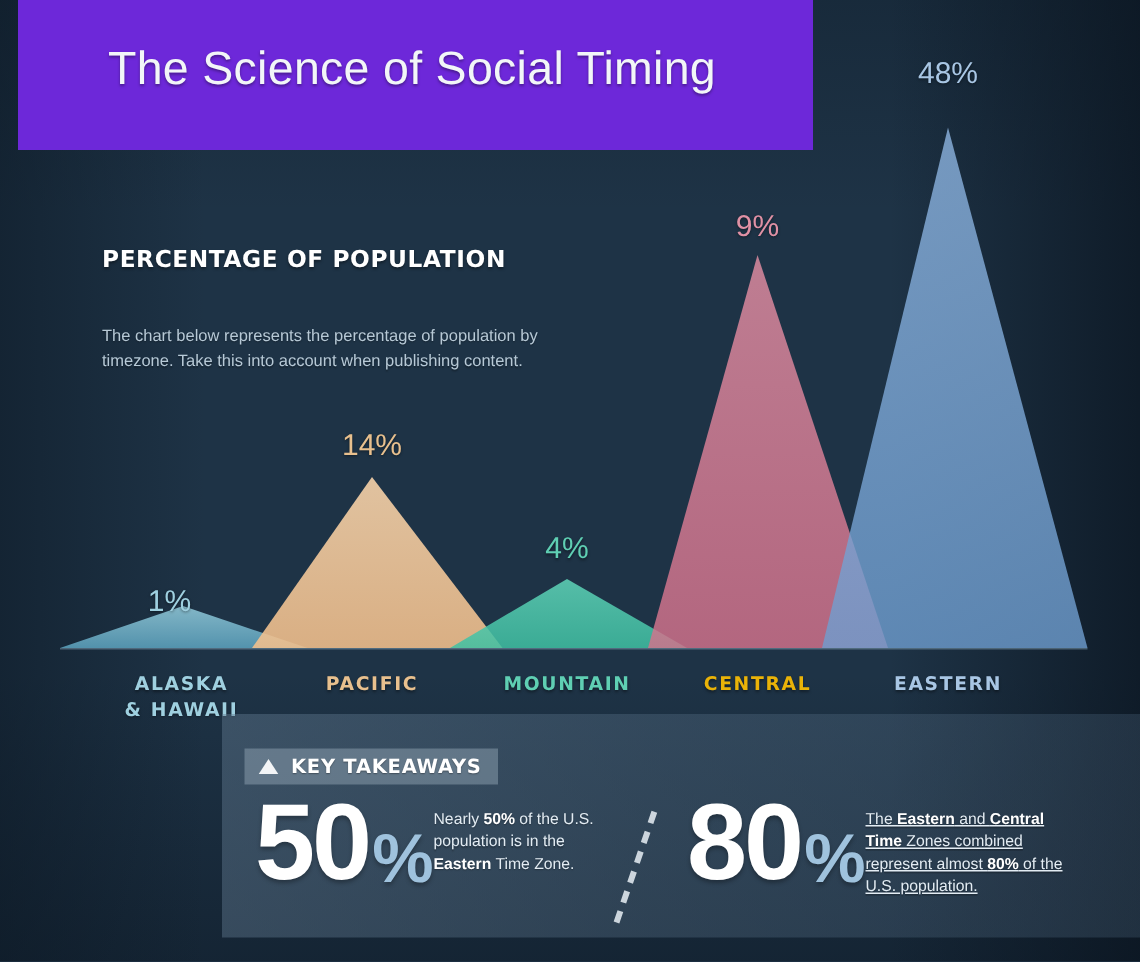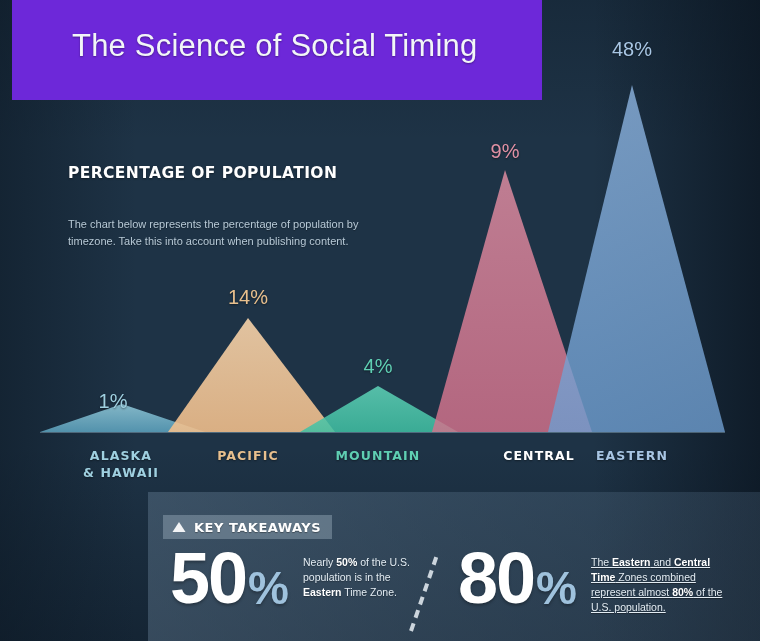--- a/index.html
+++ b/index.html
@@ -64,21 +64,21 @@
   .cat-label{
     position:absolute;font-family:"DejaVu Sans", sans-serif;
     font-size:12.5px;font-weight:700;letter-spacing:1.1px;
     white-space:nowrap;transform:translateX(-50%);
     text-align:center;line-height:17px;
     text-shadow:0 1px 2px rgba(0,0,0,0.4);
   }
 
   
   .kt-panel{
-    position:absolute;left:148px;top:492px;width:612px;height:149px;
+    position:absolute;left:148px;top:476px;width:612px;height:149px;
     background:linear-gradient(100deg, rgba(96,120,142,0.46) 0%, rgba(84,108,130,0.40) 45%, rgba(70,94,117,0.34) 100%);
   }
   .kt-badge{
     position:absolute;left:15px;top:23px;height:24px;
     display:flex;align-items:center;gap:7px;
     padding:0 11px 0 8px;
     background:rgba(160,178,194,0.42);
   }
   .kt-badge-label{
     font-family:"DejaVu Sans", sans-serif;
@@ -92,21 +92,21 @@
     font-size:72px;font-weight:700;color:#ffffff;line-height:62px;
     letter-spacing:-2px;
     text-shadow:0 2px 3px rgba(0,0,0,0.30);
   }
   .stat .pct{
     font-size:46px;font-weight:700;color:#9fc2dd;line-height:62px;
     margin-left:2px;position:relative;top:10px;
     text-shadow:0 2px 3px rgba(0,0,0,0.28);
   }
   .stat .desc{
-    margin-left:14px;margin-top:8px;width:120px;
+    margin-top:8px;width:120px;
     font-size:10.5px;line-height:15px;color:#e3ecf3;
     text-shadow:0 1px 1px rgba(0,0,0,0.3);
   }
   .stat .desc b{font-weight:700;color:#ffffff;}
   .kt-divider{position:absolute;left:257px;top:4px;}
 </style>
 </head>
 <body>
 
 <div id="stage">
@@ -163,21 +163,21 @@
   <div class="peak-label" style="left:378px;top:355px;color:#5fcfb3;">4%</div>
   <div class="peak-label" style="left:505px;top:140px;color:#e091a5;">9%</div>
   <div class="peak-label" style="left:632px;top:38px;color:#a8c6e4;">48%</div>
 
   <div class="cat-label" style="left:121px;top:447px;color:#9fd0e0;">
     <div>ALASKA</div>
     <div>&amp; HAWAII</div>
   </div>
   <div class="cat-label" style="left:248px;top:447px;color:#e8c08e;">PACIFIC</div>
   <div class="cat-label" style="left:378px;top:447px;color:#5fcfb3;">MOUNTAIN</div>
-  <div class="cat-label" style="left:505px;top:447px;color:#ffffff;margin-left:34px;">CENTRAL</div>
+  <div class="cat-label" style="left:505px;top:447px;color:#eab308;">CENTRAL</div>
   <div class="cat-label" style="left:632px;top:447px;color:#a8c6e4;">EASTERN</div>
 
   <div class="kt-panel">
 
     <div class="kt-badge">
       <svg width="16" height="12" viewBox="0 0 16 12">
         <polygon points="8,1 14.5,11 1.5,11" fill="#ffffff" opacity="0.92"></polygon>
       </svg>
       <span class="kt-badge-label">KEY TAKEAWAYS</span>
     </div>

